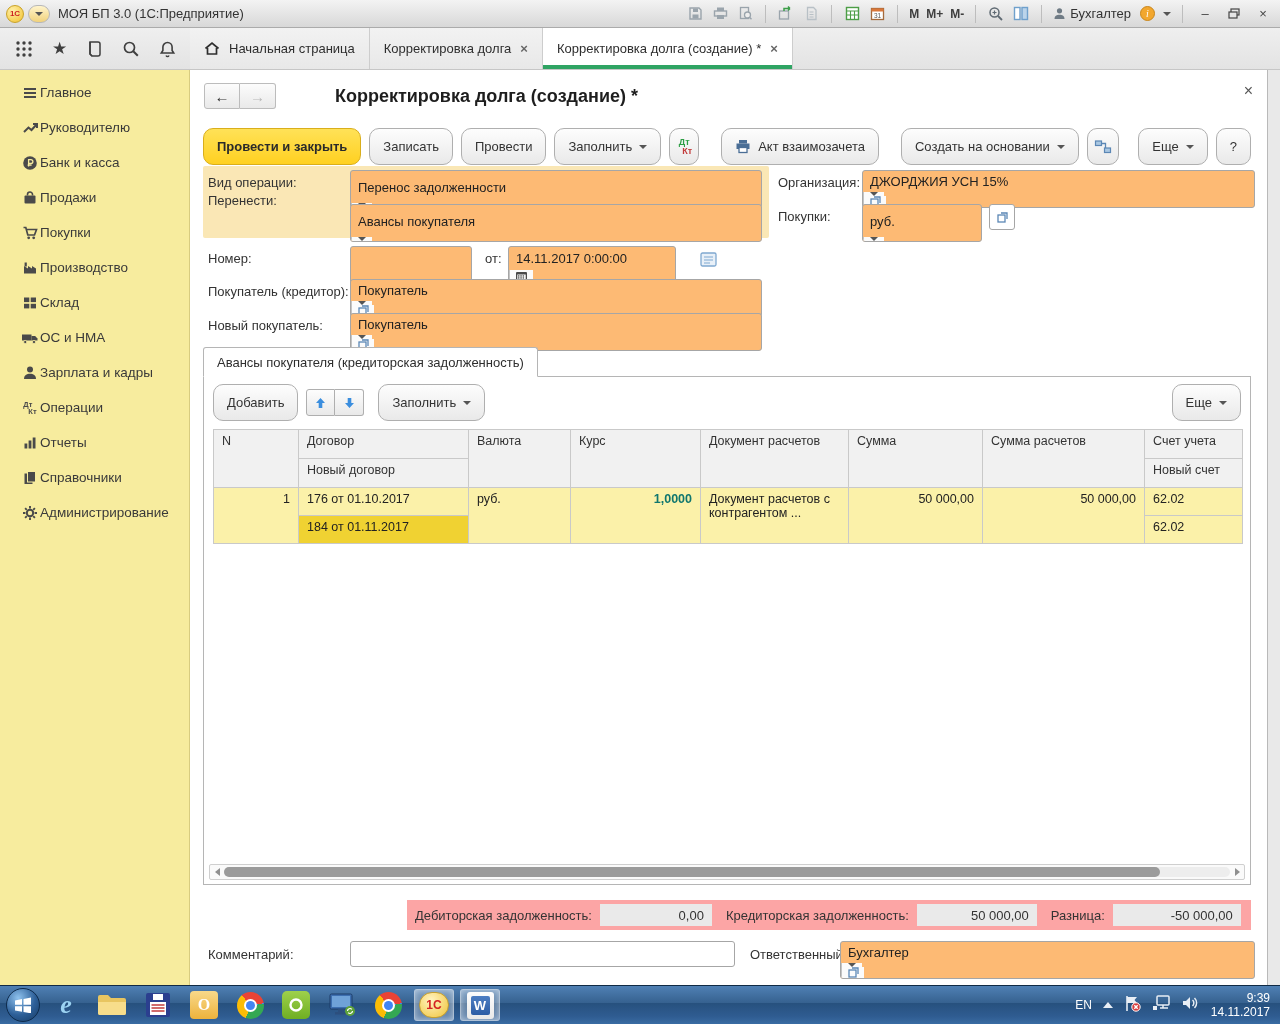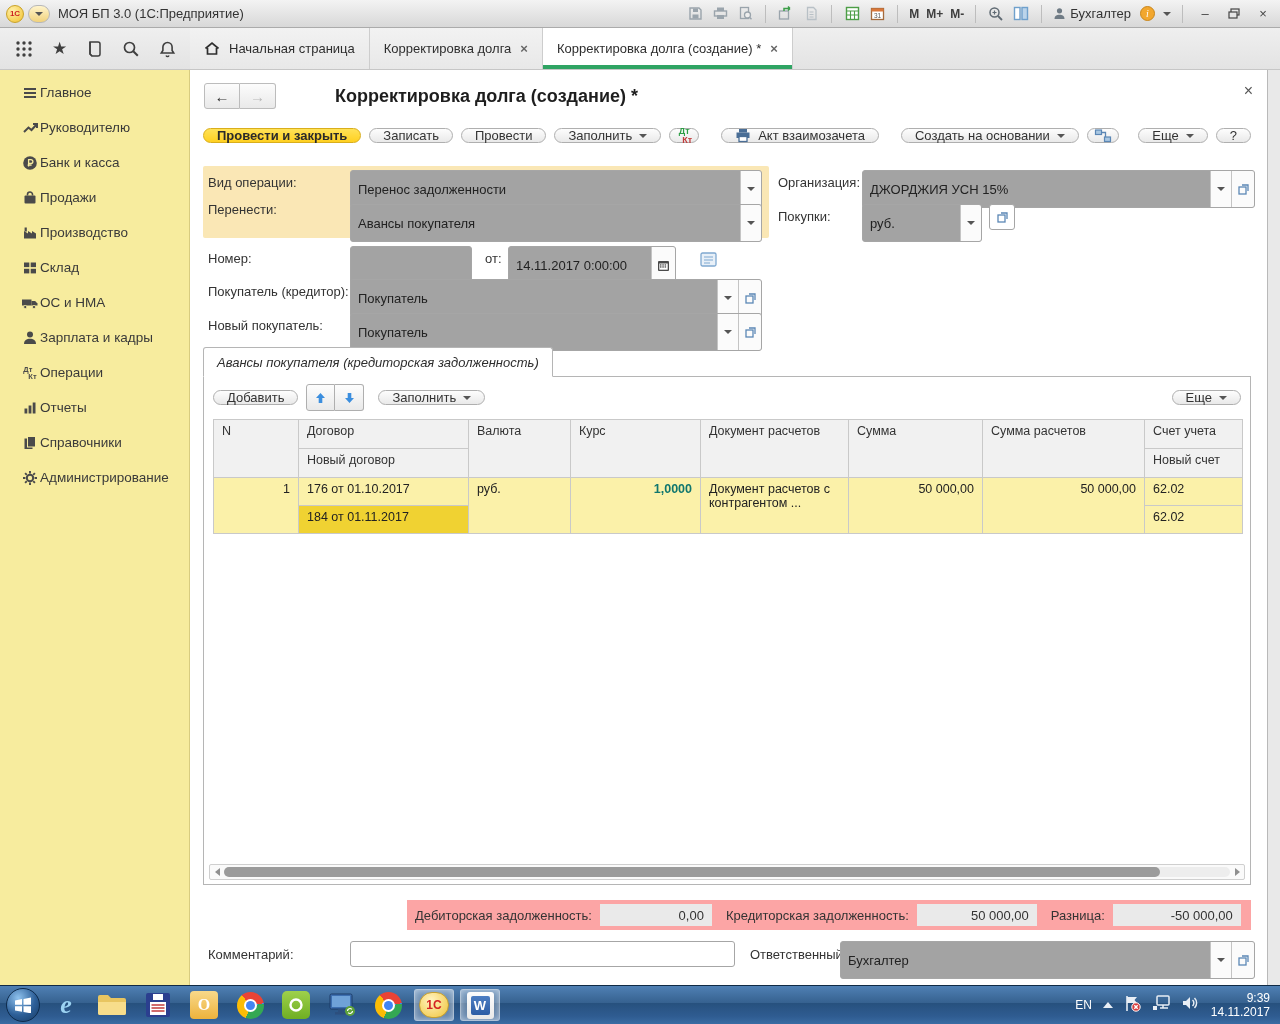--- a/index.html
+++ b/index.html
@@ -68,45 +68,45 @@
   .nav-btns { position:absolute; top:13px; left:14px; display:flex; }
   .nav-b { width:36px; height:26px; border:1px solid #BCBCBC; background:linear-gradient(#FCFCFC,#E9E9E9);
     display:flex; align-items:center; justify-content:center; font-size:15px; color:#2E2E2E; }
   .nav-b.back { border-radius:3px 0 0 3px; }
   .nav-b.fwd { border-radius:0 3px 3px 0; border-left:none; color:#B8B8B8; }
   .doc-title { position:absolute; top:16px; left:145px; font-size:18px; font-weight:bold; color:#1E1E1E; white-space:nowrap; }
   .doc-close { position:absolute; top:13px; right:14px; font-size:16px; color:#555; line-height:1; cursor:pointer; }
 
   
   .doc-toolbar { position:absolute; top:58px; left:13px; right:16px; display:flex; align-items:center; gap:8px; }
-  .btn { height:15px; padding:0 13px; display:inline-flex; align-items:center; gap:7px; white-space:nowrap;
+  .btn { height:37px; padding:0 13px; display:inline-flex; align-items:center; gap:7px; white-space:nowrap;
     background:linear-gradient(#FDFDFD,#E9E9E9); border:1px solid #AFAFAF; border-radius:10px; font-size:13px; color:#333; cursor:pointer; }
   .btn.primary { background:linear-gradient(#FFE257,#FFD021); border-color:#D9AE1C; font-weight:bold; color:#2A2A2A; }
   .btn.iconic { padding:0 6px; }
   .dtkt-btn { display:flex; flex-direction:column; line-height:9px; font-size:9px; font-weight:bold; }
   .dtkt-btn .dt { color:#2E9E45; }
   .dtkt-btn .kt { color:#C23B3B; margin-left:6px; }
   .spacer { margin-left:auto; }
 
   
   .hl-block { position:absolute; top:96px; left:13px; width:566px; height:72px; background:#FAE7B5; border-radius:2px; }
   .flabel { position:absolute; font-size:13px; color:#333; white-space:nowrap; }
-  .fgroup { position:absolute; height:38px; display:flex; align-items:stretch; background:#a3a3a3;
-    border:1px solid #A6A6A6; border-radius:3px; overflow:hidden; }
+  .fgroup { position:absolute; height:38px; display:flex; align-items:stretch; background:#fdba74;
+    border:1px solid #A6A6A6; border-radius:3px; overflow:hidden;flex-direction:column; }
   .fgroup .val { flex:1; display:flex; align-items:center; padding:0 7px; font-size:13px; color:#222; white-space:nowrap; overflow:hidden; }
   .fgroup .dd { width:21px; border-left:1px solid #C4C4C4; display:flex; align-items:center; justify-content:center; background:#FBFBFB; }
   .fgroup .opn { width:23px; border-left:1px solid #C4C4C4; display:flex; align-items:center; justify-content:center; background:#FBFBFB; }
   .sq-btn { position:absolute; width:26px; height:26px; border:1px solid #A6A6A6; border-radius:3px; background:#fff;
     display:flex; align-items:center; justify-content:center; }
   .plain-ico { position:absolute; display:flex; align-items:center; justify-content:center; }
 
   
   .grid-tab { position:absolute; top:277px; left:13px; height:30px; z-index:2; padding:0 13px;
     background:#fff; border:1px solid #B5B5B5; border-bottom:1px solid #fff; border-radius:3px 3px 0 0;
-    display:flex; align-items:center; font-size:13px; color:#2E2E2E;font-style:italic; }
+    display:flex; align-items:center; font-size:13px; color:#2E2E2E; }
   .grid-panel { position:absolute; top:306px; left:13px; width:1048px; height:509px; background:#fff;
     border:1px solid #B5B5B5; z-index:1; }
   .gtoolbar { display:flex; align-items:center; gap:8px; margin:7px 9px 8px 9px; }
   .updown { display:flex; }
   .ud-b { width:29px; height:27px; border:1px solid #AFAFAF; background:linear-gradient(#FDFDFD,#E9E9E9);
     display:flex; align-items:center; justify-content:center; }
   .ud-b.up { border-radius:3px 0 0 3px; }
   .ud-b.down { border-radius:0 3px 3px 0; border-left:none; }
 
   table.grid { border-collapse:collapse; table-layout:fixed; width:1029px; margin-left:9px; font-size:12.5px; }
@@ -356,20 +356,30 @@
         <span class="sb-ic">
             <svg width="16" height="16" viewBox="0 0 16 16">
               <rect x="2.5" y="5.5" width="11" height="8" rx="1" fill="#4A4A4A"></rect>
               <path d="M5.5 5.5V4.5a2.5 2.5 0 015 0v1" fill="none" stroke="#4A4A4A" stroke-width="1.6"></path>
             </svg>
           </span>
         <span>Продажи</span>
       </div>
       <div class="sb-item">
         <span class="sb-ic">
+            <svg width="17" height="16" viewBox="0 0 17 16">
+              <path d="M1.5 2.5h2.3l2 7.5h6.7l2-5.5H4.5" fill="none" stroke="#4A4A4A" stroke-width="1.7"></path>
+              <circle cx="6.7" cy="12.8" r="1.4" fill="#4A4A4A"></circle>
+              <circle cx="11.7" cy="12.8" r="1.4" fill="#4A4A4A"></circle>
+            </svg>
+          </span>
+        <span>Покупки</span>
+      </div>
+      <div class="sb-item">
+        <span class="sb-ic">
             <svg width="16" height="16" viewBox="0 0 16 16">
               <path d="M2 13.5V6l4 2.6V6l4 2.6V6l4 2.6v4.9z" fill="#4A4A4A"></path>
               <rect x="2.6" y="2.5" width="2.2" height="4" fill="#4A4A4A"></rect>
             </svg>
           </span>
         <span>Производство</span>
       </div>
       <div class="sb-item">
         <span class="sb-ic">
             <svg width="16" height="16" viewBox="0 0 16 16">
@@ -504,21 +514,21 @@
       <div class="hl-block"></div>
 
       <span class="flabel" style="top:105px; left:18px;">Вид операции:</span>
       <div class="fgroup" style="top:100px; left:160px; width:412px;">
         <span class="val">Перенос задолженности</span>
         <span class="dd">
             <span class="caret"></span>
           </span>
       </div>
 
-      <span class="flabel" style="top:132px; left:18px;">Перенести:</span>
+      <span class="flabel" style="top:123px; left:18px;">Перенести:</span>
       <div class="fgroup" style="top:134px; left:160px; width:412px;">
         <span class="val">Авансы покупателя</span>
         <span class="dd">
             <span class="caret"></span>
           </span>
       </div>
 
       <span class="flabel" style="top:105px; left:588px;">Организация:</span>
       <div class="fgroup" style="top:100px; left:672px; width:393px;">
         <span class="val">ДЖОРДЖИЯ УСН 15%</span>

